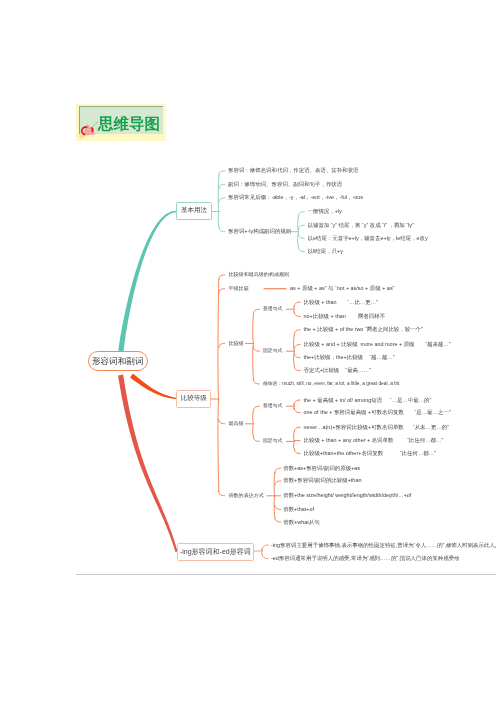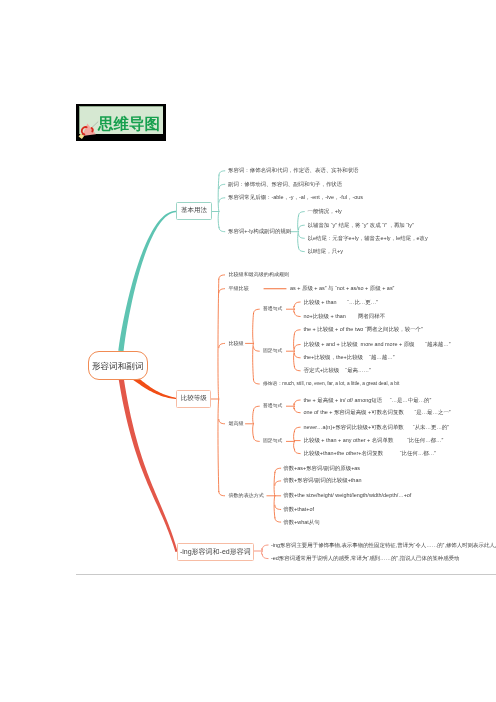--- a/index.html
+++ b/index.html
@@ -4,40 +4,40 @@
 <style>
   html,body{margin:0;padding:0;background:#fff;}
   body{width:496px;height:702px;font-family:"Liberation Sans",sans-serif;-webkit-font-smoothing:antialiased;}
   #page{position:relative;width:496px;height:702px;overflow:hidden;background:#fff;}
 
   #title{position:absolute;left:0;top:65px;width:496px;text-align:center;
     font-size:16.5px;font-weight:bold;color:#c00000;}
 
   
   #badge{position:absolute;left:76px;top:104px;width:90px;height:37px;
-    background:#000000;box-sizing:border-box;}
+    background:#fef9c3;box-sizing:border-box;}
   #badge-inner{position:absolute;left:3px;top:2px;right:3px;bottom:7px;
     background:#d6e8d2;border-top:1.2px solid #8fa98c;border-left:1.2px solid #8fa98c;
     box-sizing:border-box;}
   #badge-text{position:absolute;left:22px;top:10px;font-size:15.5px;font-weight:bold;
     color:#17a04e;letter-spacing:0;}
   #badge-icon{position:absolute;left:0px;top:14px;width:24px;height:24px;overflow:visible;}
 
   
   #mmsvg{position:absolute;left:0;top:0;width:496px;height:702px;overflow:visible;}
 
   .lbl{position:absolute;white-space:pre;color:#3f3f3f;font-family:"Liberation Sans",sans-serif;
        line-height:1;}
   .lf{font-size:5.45px;}
   .l3{font-size:4.8px;}
   .l2{font-size:5.05px;}
 
   .boxnode{position:absolute;box-sizing:border-box;display:flex;align-items:center;
     justify-content:center;background:#fff;white-space:nowrap;}
-  #n-root{left:87.6px;top:351.4px;width:60.2px;height:29px;border:1px solid #f18b53;
+  #n-root{left:87.6px;top:351.4px;width:60.2px;height:20px;border:1px solid #f18b53;
     border-radius:11px;font-size:8.6px;color:#333;padding-top:2px;}
   #n-basic{left:176.3px;top:202.3px;width:35.4px;height:17.3px;border:.7px solid #9bd5c6;
     border-radius:1.5px;font-size:6.5px;color:#3f3f3f;}
   #n-comp{left:176.3px;top:390.3px;width:35.0px;height:17.3px;border:.7px solid #f7bca4;
     border-radius:1.5px;font-size:6.5px;color:#3f3f3f;}
   #n-ing{left:176.9px;top:542.9px;width:76.8px;height:17.8px;border:.7px solid #f7bca4;
     border-radius:1.5px;font-size:7.0px;color:#3f3f3f;}
 
   #footline{position:absolute;left:76px;top:574px;width:420px;height:1px;background:#c9c9c9;}
 </style>

